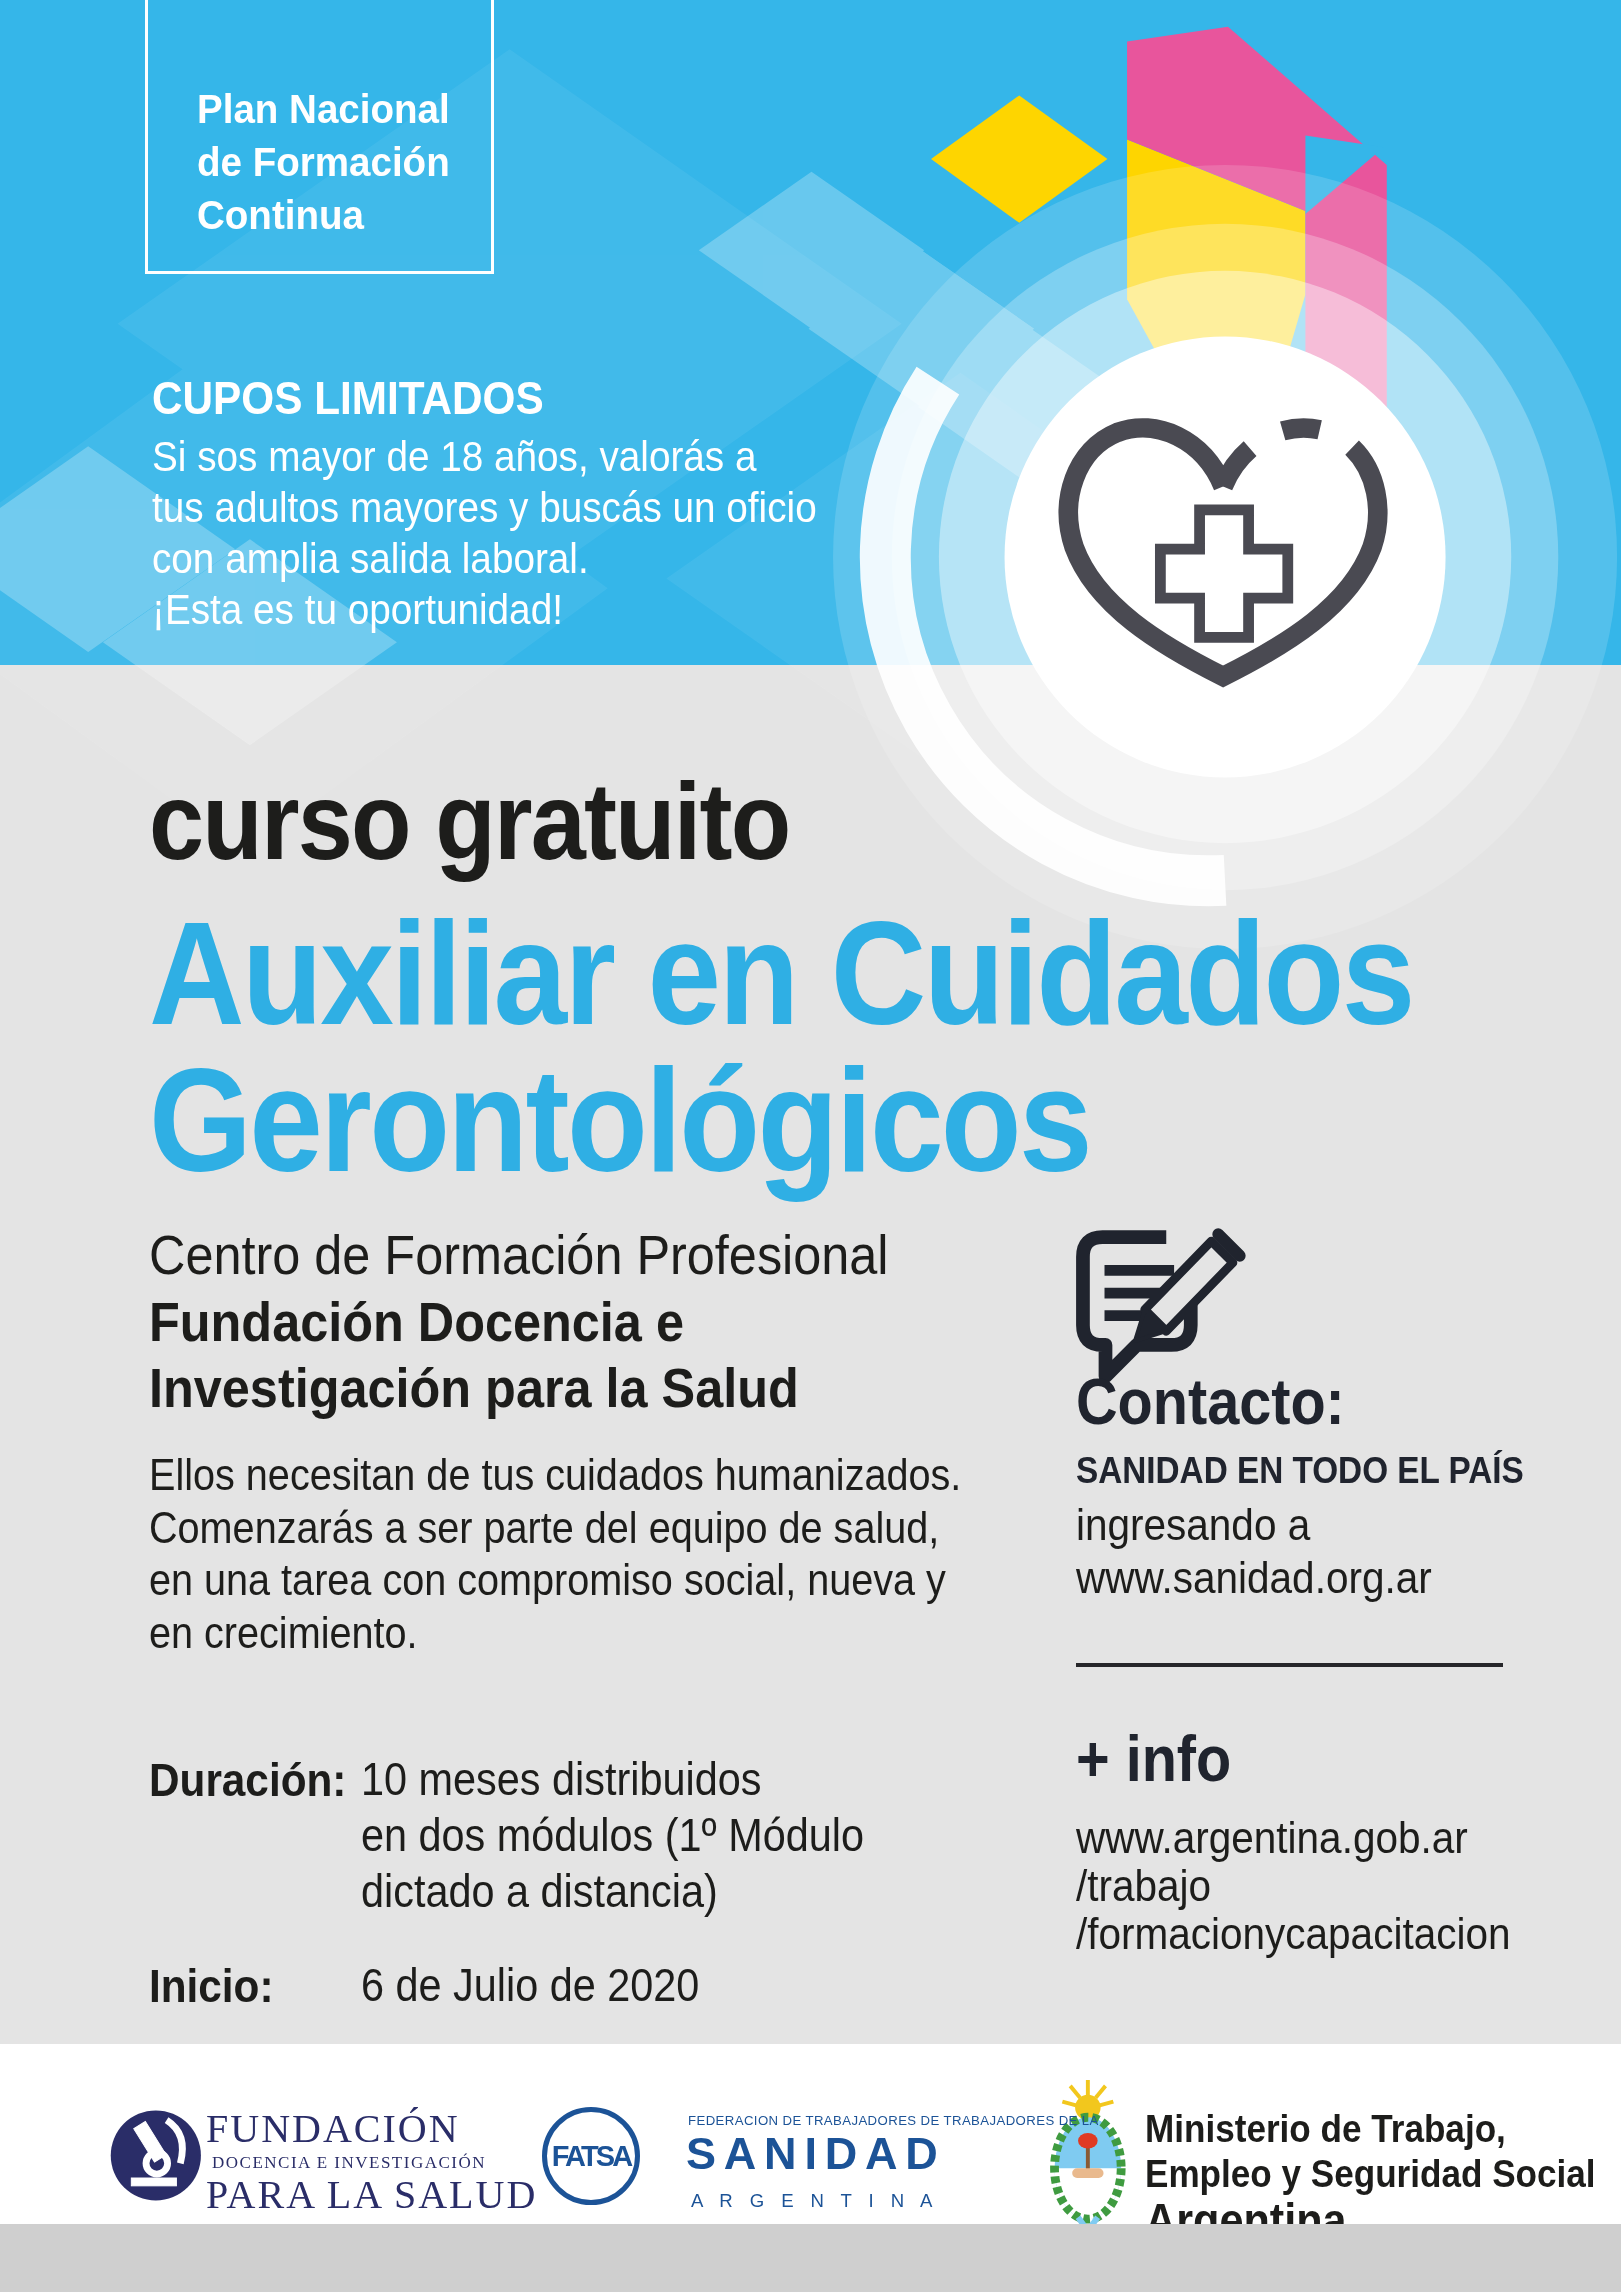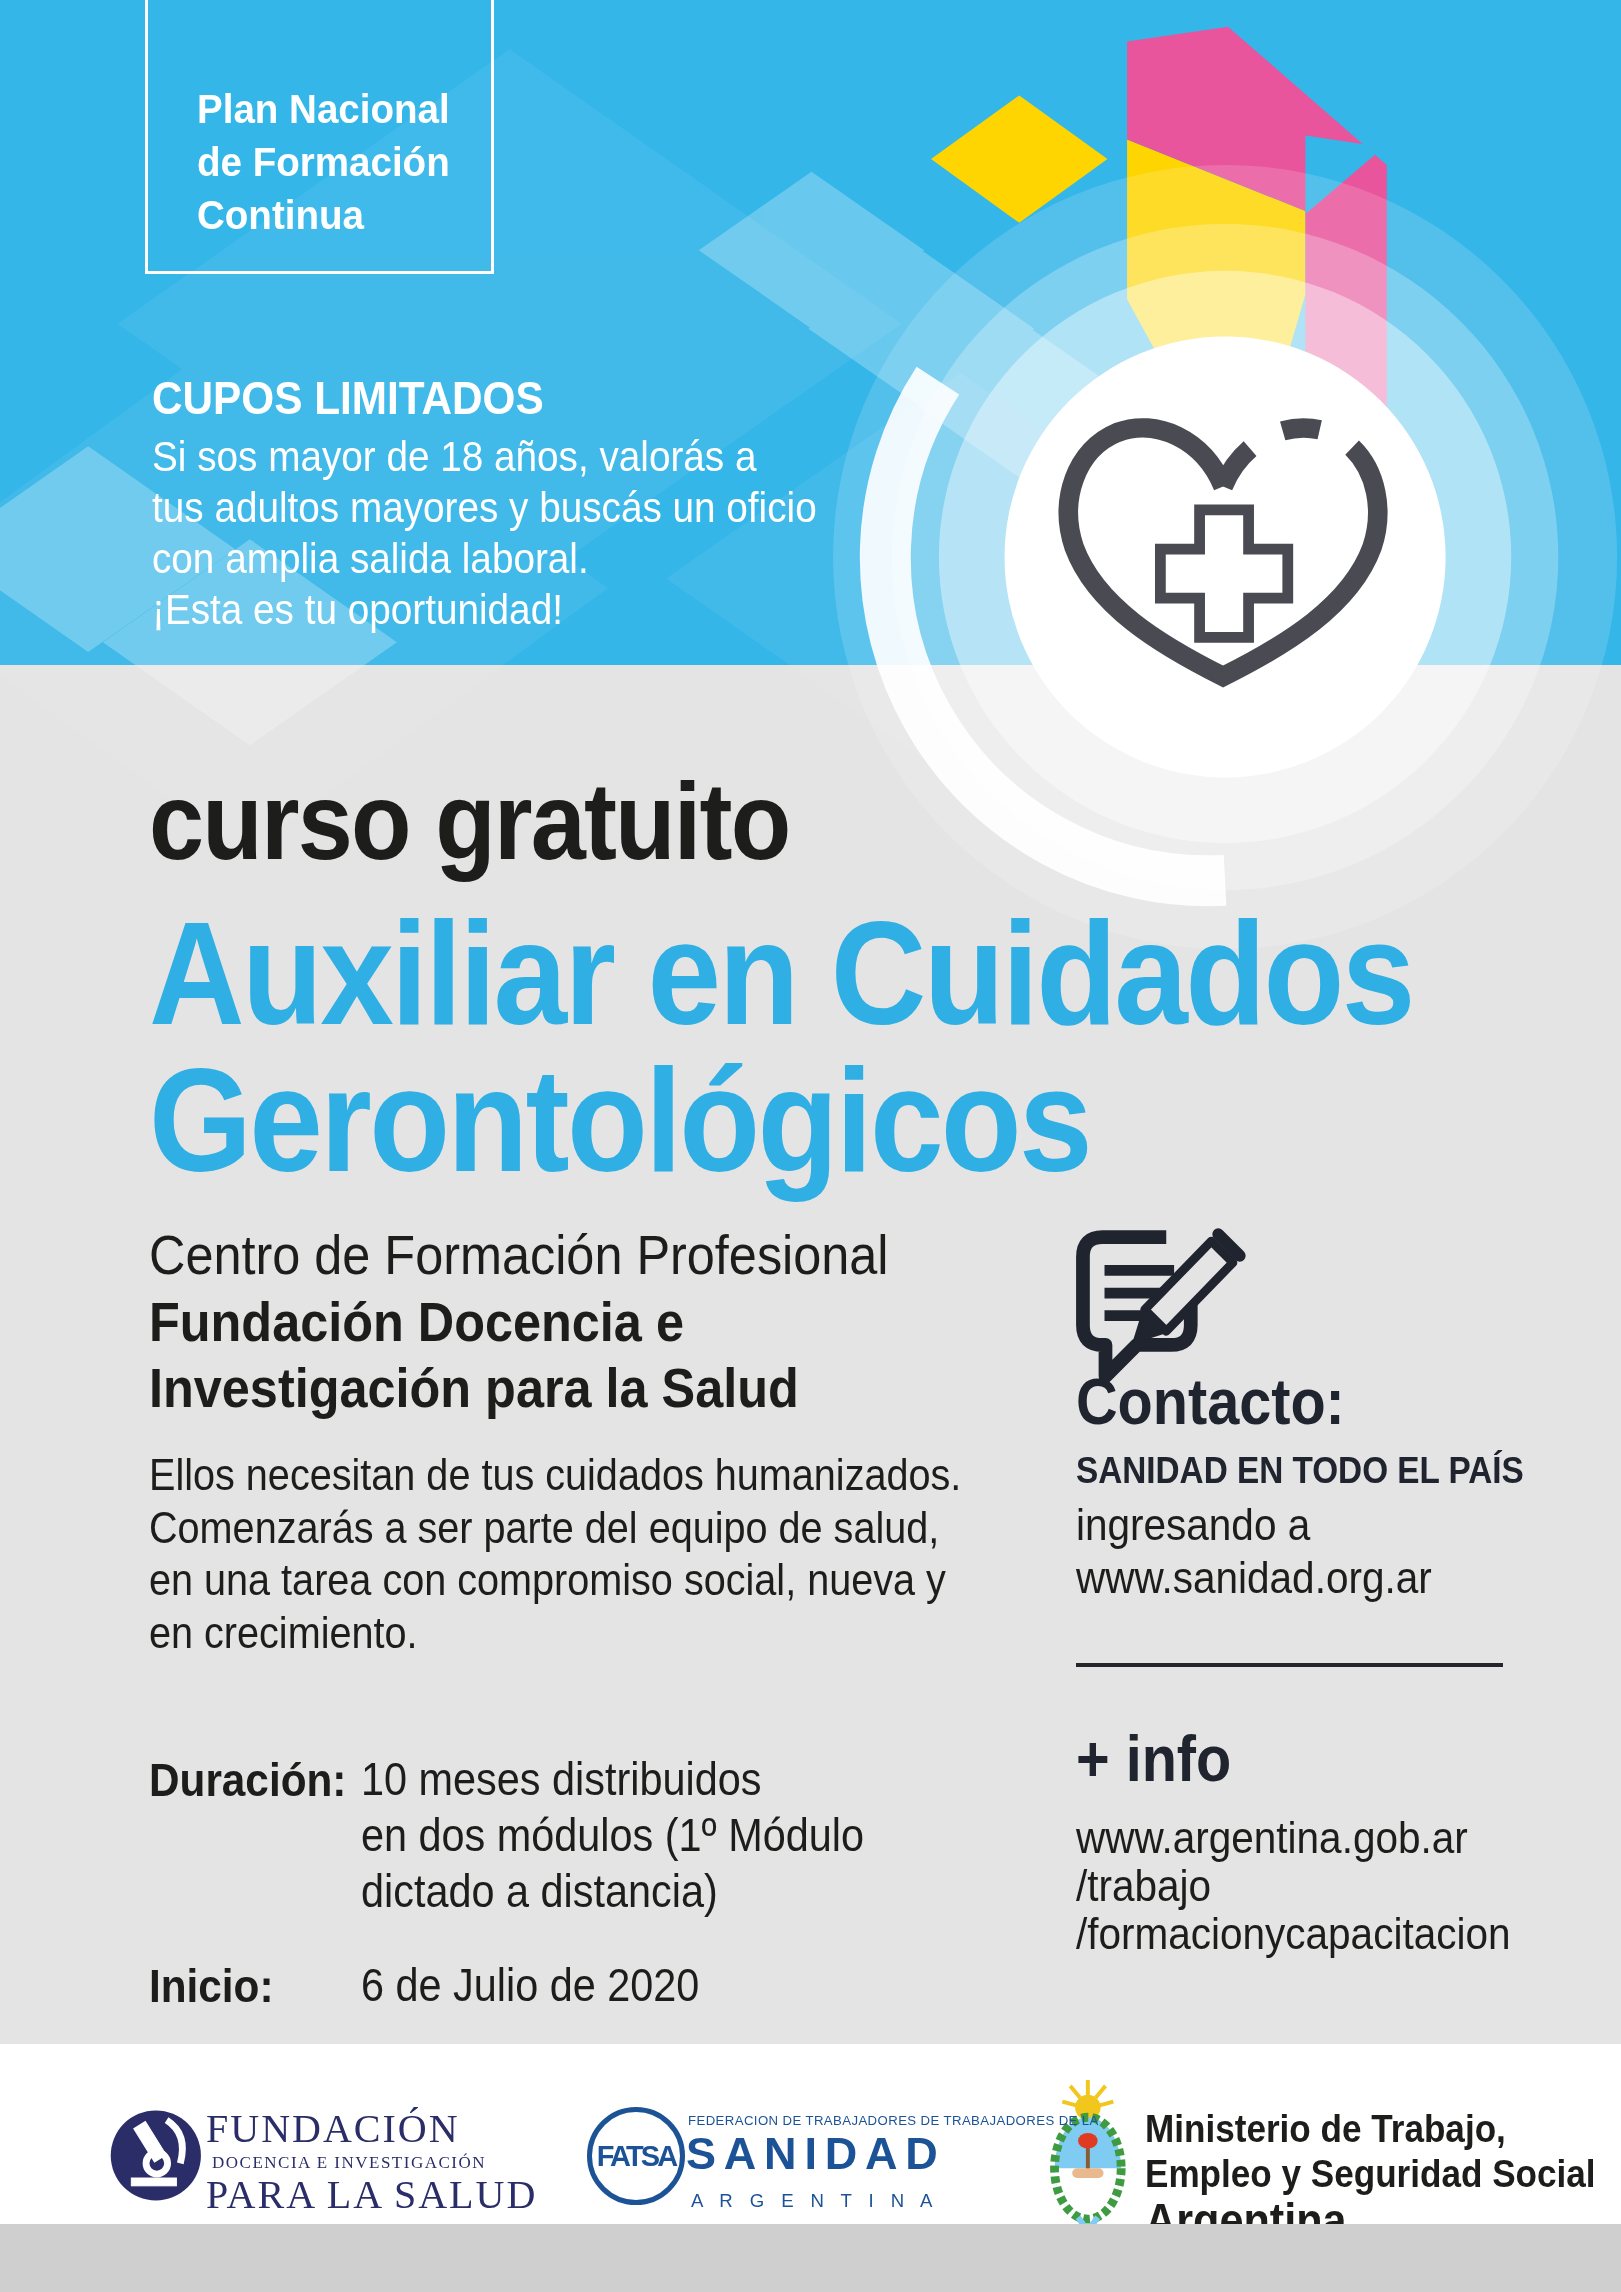--- a/index.html
+++ b/index.html
@@ -20,21 +20,21 @@
   .b{font-weight:bold;}
   .plan-box{
     position:absolute;left:145px;top:-9.8px;width:343px;height:278px;
     border:3.9px solid #ffffff;z-index:2;
   }
   .plan-text{position:absolute;left:49px;top:90px;font-size:41px;font-weight:bold;color:#fff;line-height:53px;white-space:nowrap;transform:scaleX(0.94);transform-origin:0 0;}
   .title-blue{color:#2fafe4;}
   .rule{position:absolute;left:1076px;top:1663px;width:427px;height:3.9px;background:#26262a;z-index:2;}
   .serif{font-family:"Liberation Serif", serif;text-align:right;}
   .fatsa-circle{
-    position:absolute;left:587px;top:2107px;width:98px;height:98px;border-radius:50%;
+    position:absolute;left:542px;top:2107px;width:98px;height:98px;border-radius:50%;
     border:5.9px solid #1c5397;box-sizing:border-box;z-index:2;
     display:flex;align-items:center;justify-content:center;
     color:#1c5397;font-weight:bold;font-size:29px;letter-spacing:-2.9px;
   }
   .blue-logo{color:#1c5397;}
   .navy-logo{color:#2a2d68;}
 </style>
 </head>
 <body>
 

